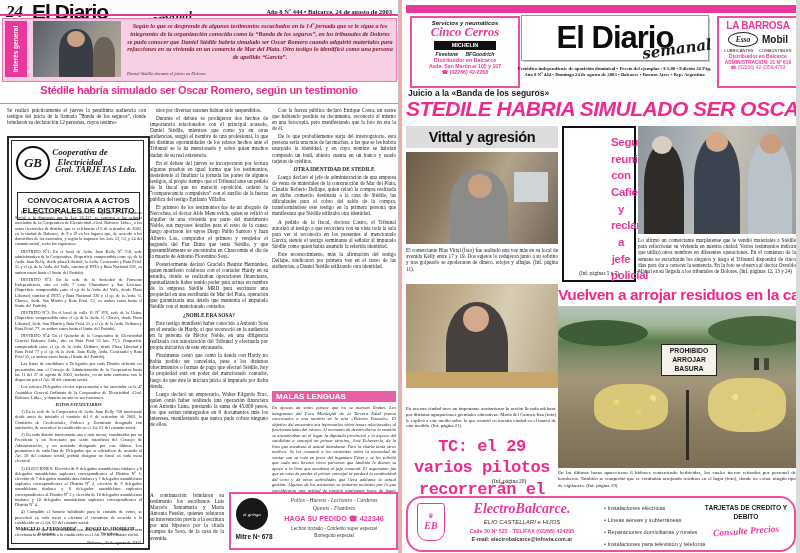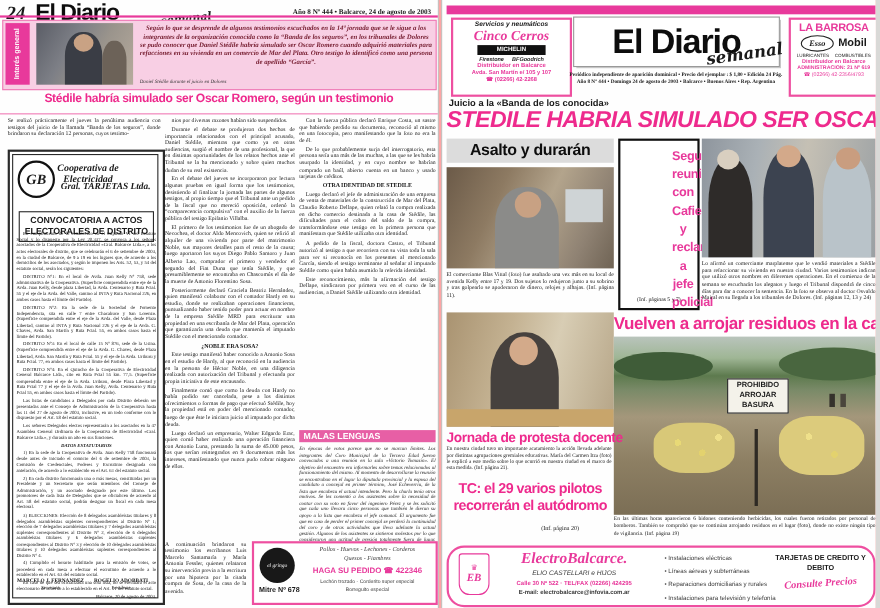--- a/index.html
+++ b/index.html
@@ -165,26 +165,26 @@
       </div>
       <div class="sans" style="font-size:4.2px;color:#222;margin-top:1px;">
         <span>LUBRICANTES</span>
         <span style="margin-left:4px;">COMBUSTIBLES</span>
       </div>
       <div class="sans mag" style="font-size:5px;font-weight:bold;">Distribuidor en Balcarce</div>
       <div class="sans mag" style="font-size:4.8px;font-weight:bold;margin-top:1px;">ADMINISTRACION: 21 Nº 619</div>
       <div class="sans mag" style="font-size:4.8px;">☎ (02266) 42-2356/4793</div>
     </div>
 
-    <div class="abs sans" style="left:6px;top:88px;font-size:8.5px;font-weight:bold;">Juicio a la «Banda de los conocida»</div>
+    <div class="abs sans" style="left:6px;top:88px;font-size:8.5px;font-weight:bold;">Juicio a la «Banda de los seguros»</div>
     <div class="abs sans hl" style="left:4px;top:97px;width:390px;font-size:21px;font-weight:900;font-style:italic;
          letter-spacing:-0.5px;white-space:nowrap;">STEDILE HABRIA SIMULADO SER OSCAR ROMERO</div>
 
     <div class="abs sans" style="left:4px;top:126px;width:152px;height:22px;background:#dcdcdc;color:#0d0d0d;
-         font-size:14.5px;font-weight:900;display:flex;align-items:center;justify-content:center;letter-spacing:-0.3px;">Asalto y durarán</div>
+         font-size:14.5px;font-weight:900;display:flex;align-items:center;justify-content:center;letter-spacing:-0.3px;">Vittal y agresión</div>
     <div class="abs photo" style="left:4px;top:152px;width:152px;height:92px;
          background:linear-gradient(115deg,#6b5a48 0%,#8d7a62 30%,#b3a48c 55%,#8f8273 80%,#6f6354 100%);">
       <div class="abs" style="left:44px;top:18px;width:58px;height:74px;border-radius:45% 45% 0 0;background:#8b8b89;"></div>
       <div class="abs" style="left:62px;top:22px;width:24px;height:24px;border-radius:50%;background:#c8a183;"></div>
       <div class="abs" style="left:108px;top:20px;width:34px;height:30px;background:#cfd4d6;"></div>
     </div>
     <div class="abs serif just capt" style="left:4px;top:247px;width:152px;">El comerciante Blas Vittal (foto) fue asaltado una vez más en su local de avenida Kelly entre 17 y 19. Dos sujetos lo redujeron junto a su sobrino y tras golpearlo se apoderaron de dinero, relojes y alhajas. (Inf. página 11).</div>
     <div class="abs photo" style="left:4px;top:284px;width:152px;height:104px;
          background:linear-gradient(105deg,#a99371 0%,#c4b292 35%,#d8cdb4 60%,#b5a486 100%);">
       <div class="abs" style="left:40px;top:18px;width:62px;height:86px;border-radius:48% 48% 0 0;background:#46413e;"></div>
@@ -225,24 +225,23 @@
            text-align:center;font-size:6.8px;font-weight:900;line-height:1.3;padding:2px 0;">
         <div>PROHIBIDO</div>
         <div>ARROJAR</div>
         <div>BASURA</div>
       </div>
       <div class="abs" style="left:196px;top:52px;width:5px;height:12px;background:#35322c;"></div>
       <div class="abs" style="left:206px;top:52px;width:5px;height:12px;background:#4a453c;"></div>
     </div>
     <div class="abs serif just" style="left:156px;top:470px;width:238px;font-size:5px;line-height:1.25;">En las últimas horas aparecieron 6 bidones conteniendo herbicidas, los cuales fueron retirados por personal de bomberos. También se comprobó que se continúan arrojando residuos en el lugar (foto), donde no existe ningún tipo de vigilancia. (Inf. página 19)</div>
 
-    <div class="abs sans hl" style="left:4px;top:391px;width:150px;font-size:12.5px;font-weight:900;letter-spacing:-0.4px;white-space:nowrap;">Jornada de protesta docente</div>
     <div class="abs serif just" style="left:4px;top:406px;width:150px;font-size:4.8px;line-height:1.2;">En nuestra ciudad tuvo un importante acatamiento la acción llevada adelante por distintas agrupaciones gremiales educativas. María del Carmen Itza (foto) le explicó a este medio sobre lo que ocurrió en nuestra ciudad en el marco de esta medida. (Inf. página 21).</div>
 
-    <div class="abs sans hl" style="left:4px;top:436px;width:152px;text-align:center;font-size:13px;font-weight:900;line-height:1.25;letter-spacing:-0.5px;">
+    <div class="abs sans hl" style="left:4px;top:436px;width:152px;text-align:center;font-size:17px;font-weight:900;line-height:1.25;letter-spacing:-0.5px;font-family:Liberation Mono, monospace;">
       <div>TC: el 29 varios pilotos</div>
       <div>recorrerán el autódromo</div>
     </div>
     <div class="abs serif" style="left:90px;top:478px;font-size:5.5px;">(Inf. página 20)</div>
 
     <div class="abs" style="left:4px;top:496px;width:386px;height:52px;border:2.5px solid #ee4fa0;border-radius:16px;background:#fff;">
       <div class="abs" style="left:9px;top:5px;width:26px;height:36px;border:1.5px solid #e8399b;border-radius:3px 3px 10px 10px;
            display:flex;flex-direction:column;align-items:center;justify-content:center;color:#e8399b;">
         <span style="font-size:7px;line-height:1;">♛</span>
         <span class="serif" style="font-size:10px;font-weight:900;font-style:italic;">EB</span>

